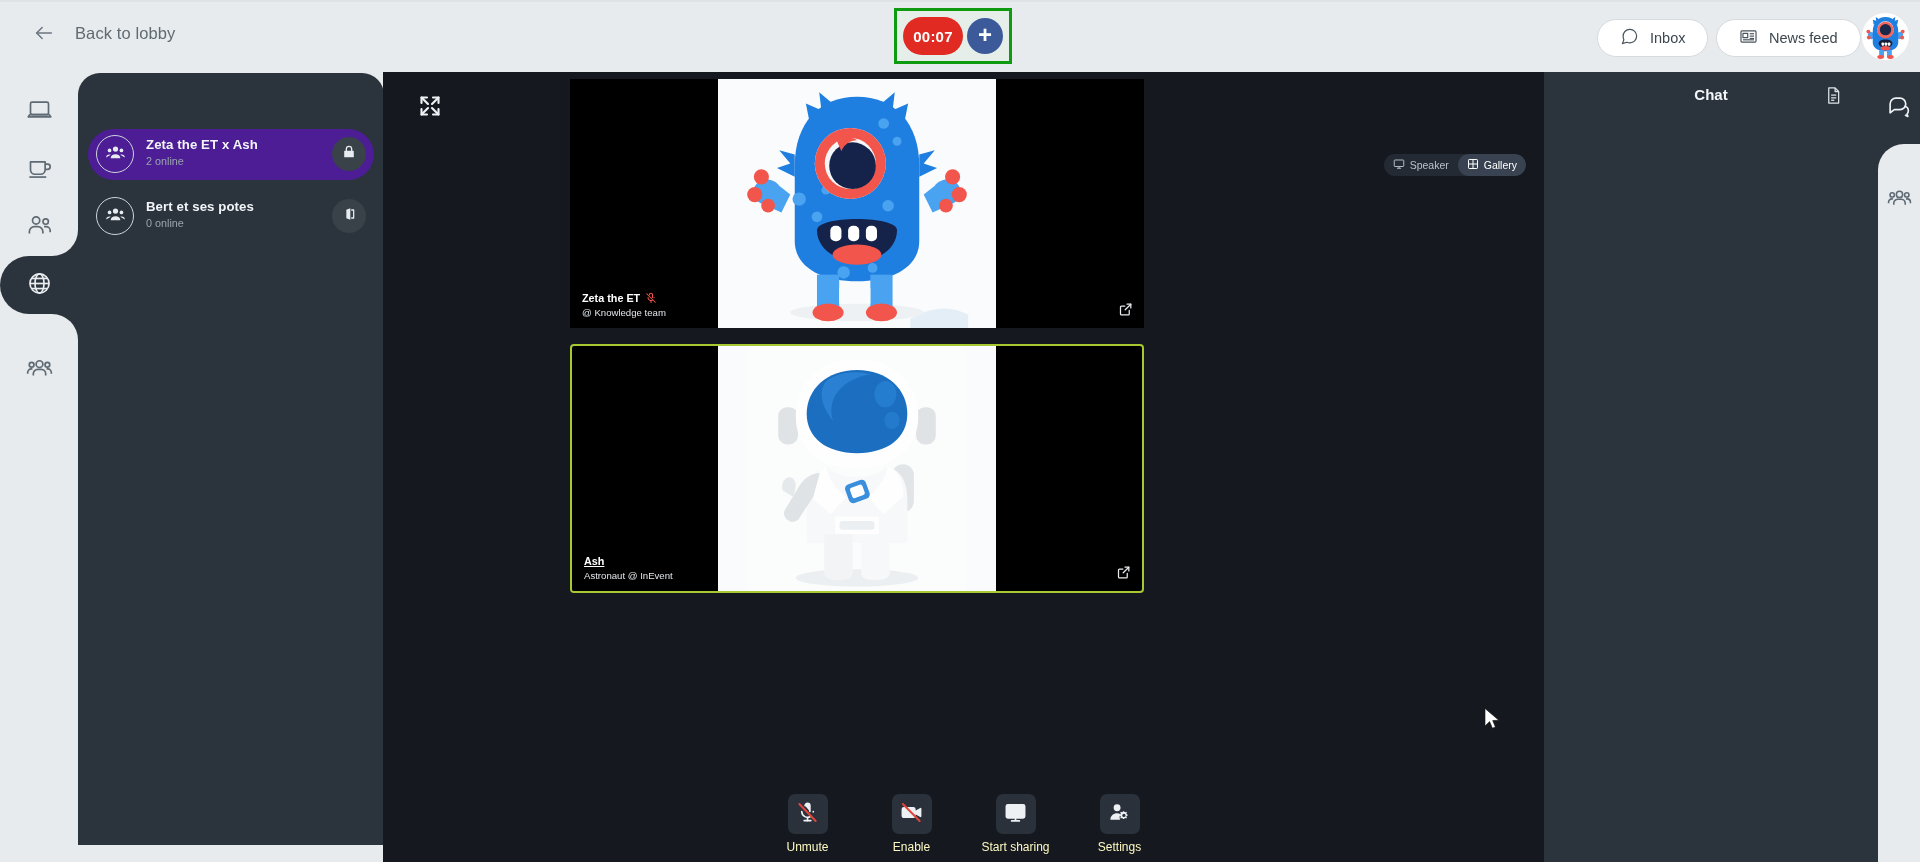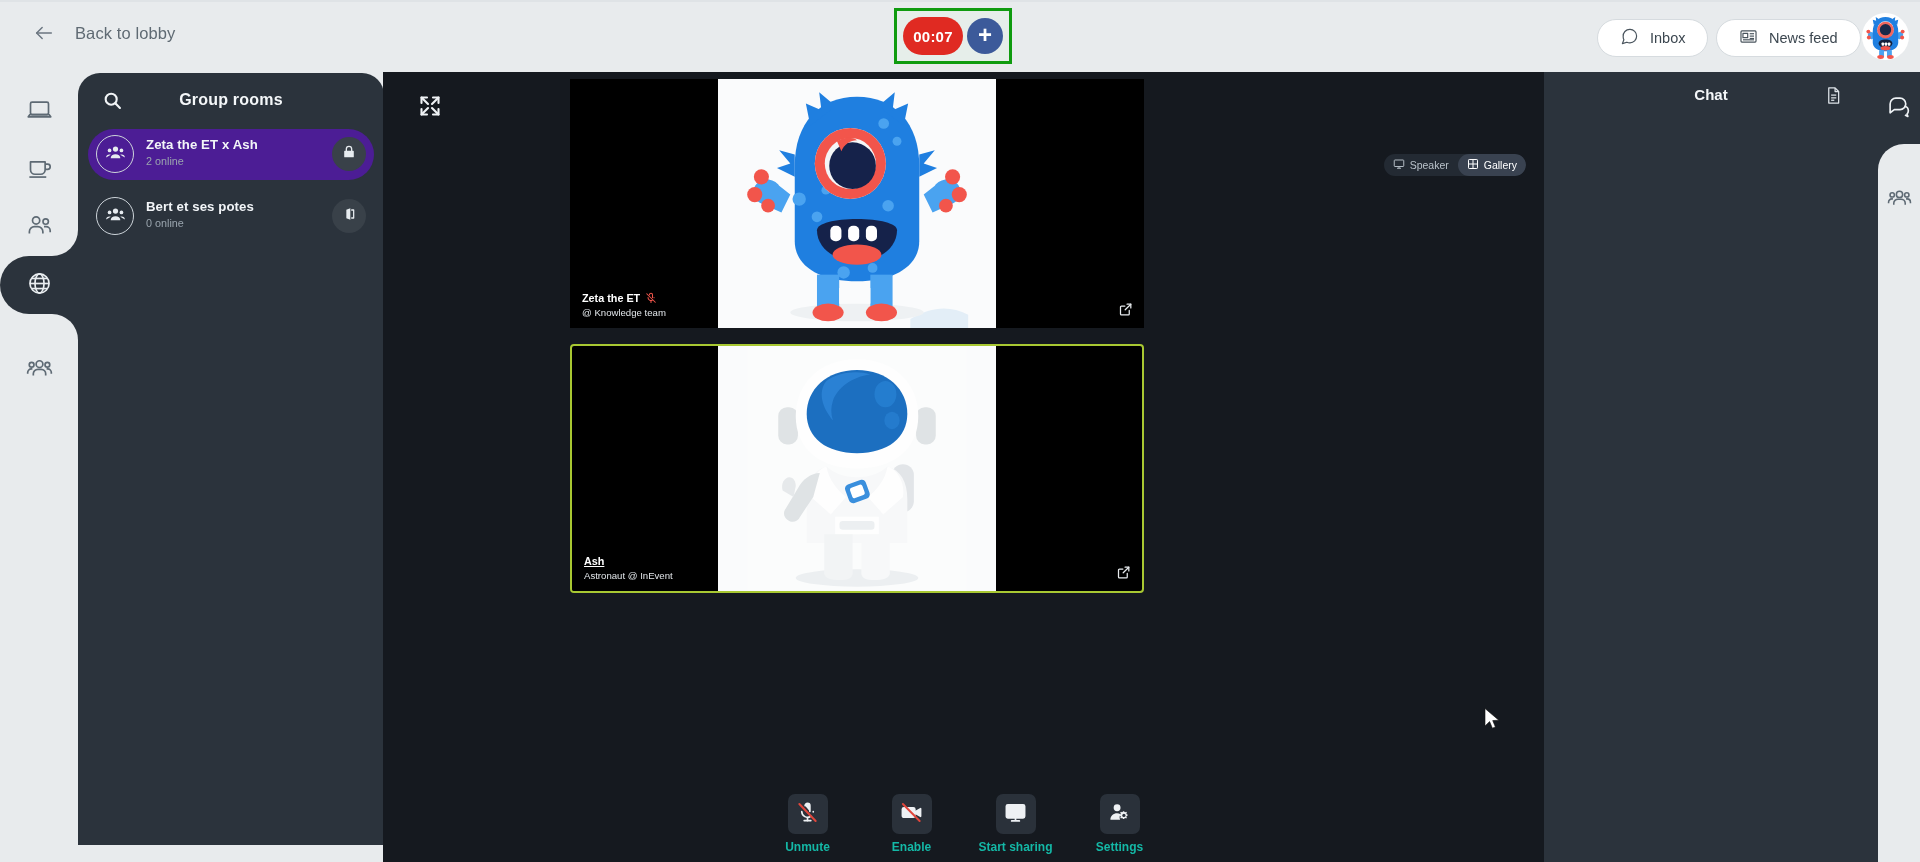--- a/index.html
+++ b/index.html
@@ -203,21 +203,21 @@
     position: absolute; left: 0; bottom: 8px; width: 1161px;
     display: flex; align-items: flex-start; justify-content: center; gap: 28px;
   }
   .ctrl { width: 76px; text-align: center; cursor: pointer; }
   .ctrl-box {
     width: 40px; height: 40px; margin: 0 auto 6px;
     border-radius: 7px; background: #2a313a;
     display: flex; align-items: center; justify-content: center;
   }
   .ctrl-box svg { width: 23px; height: 23px; color: #eef1f4; }
-  .ctrl-label { font-size: 12px; font-weight: bold; color: #14b8a6; }
+  .ctrl-label { font-size: 12px; font-weight: normal; color: #fef9c3; }
 
   
   #chat-panel {
     position: absolute; left: 1544px; top: 72px;
     width: 334px; height: 790px;
     background: #2b333c;
     border-radius: 0 0 0 0;
   }
   #chat-head {
     position: absolute; left: 0; top: 0; width: 334px; height: 52px;
@@ -394,29 +394,20 @@
         <circle cx="5" cy="9.5" r="2.1"></circle>
           <path d="M1.5 17.5v-1a3.2 3.2 0 0 1 3.2-3.2h1"></path>
         <circle cx="19" cy="9.5" r="2.1"></circle>
           <path d="M22.5 17.5v-1a3.2 3.2 0 0 0-3.2-3.2h-1"></path>
       </svg>
     </span>
   </div>
 </div>
 
 <div id="rooms-panel">
-  <div id="rooms-head">
-    <span id="rooms-search">
-      <svg viewBox="0 0 24 24" fill="none" stroke="currentColor" stroke-width="2.4" stroke-linecap="round">
-        <circle cx="10.5" cy="10.5" r="6.3"></circle>
-          <line x1="15.5" y1="15.5" x2="20.5" y2="20.5"></line>
-      </svg>
-    </span>
-    <div id="rooms-title">Group rooms</div>
-  </div>
 
   <div class="room selected" style="top:56px">
     <div class="room-avatar">
       <span>
         <svg viewBox="0 0 24 24" fill="currentColor">
           <circle cx="12" cy="8" r="3"></circle>
             <path d="M6.5 18.5c0-2.8 2.4-4.6 5.5-4.6s5.5 1.8 5.5 4.6z"></path>
           <circle cx="5.2" cy="9.6" r="2.1"></circle>
             <path d="M1.3 17.6c0-2 1.5-3.3 3.7-3.3.6 0 1.1.1 1.6.2"></path>
           <circle cx="18.8" cy="9.6" r="2.1"></circle>

